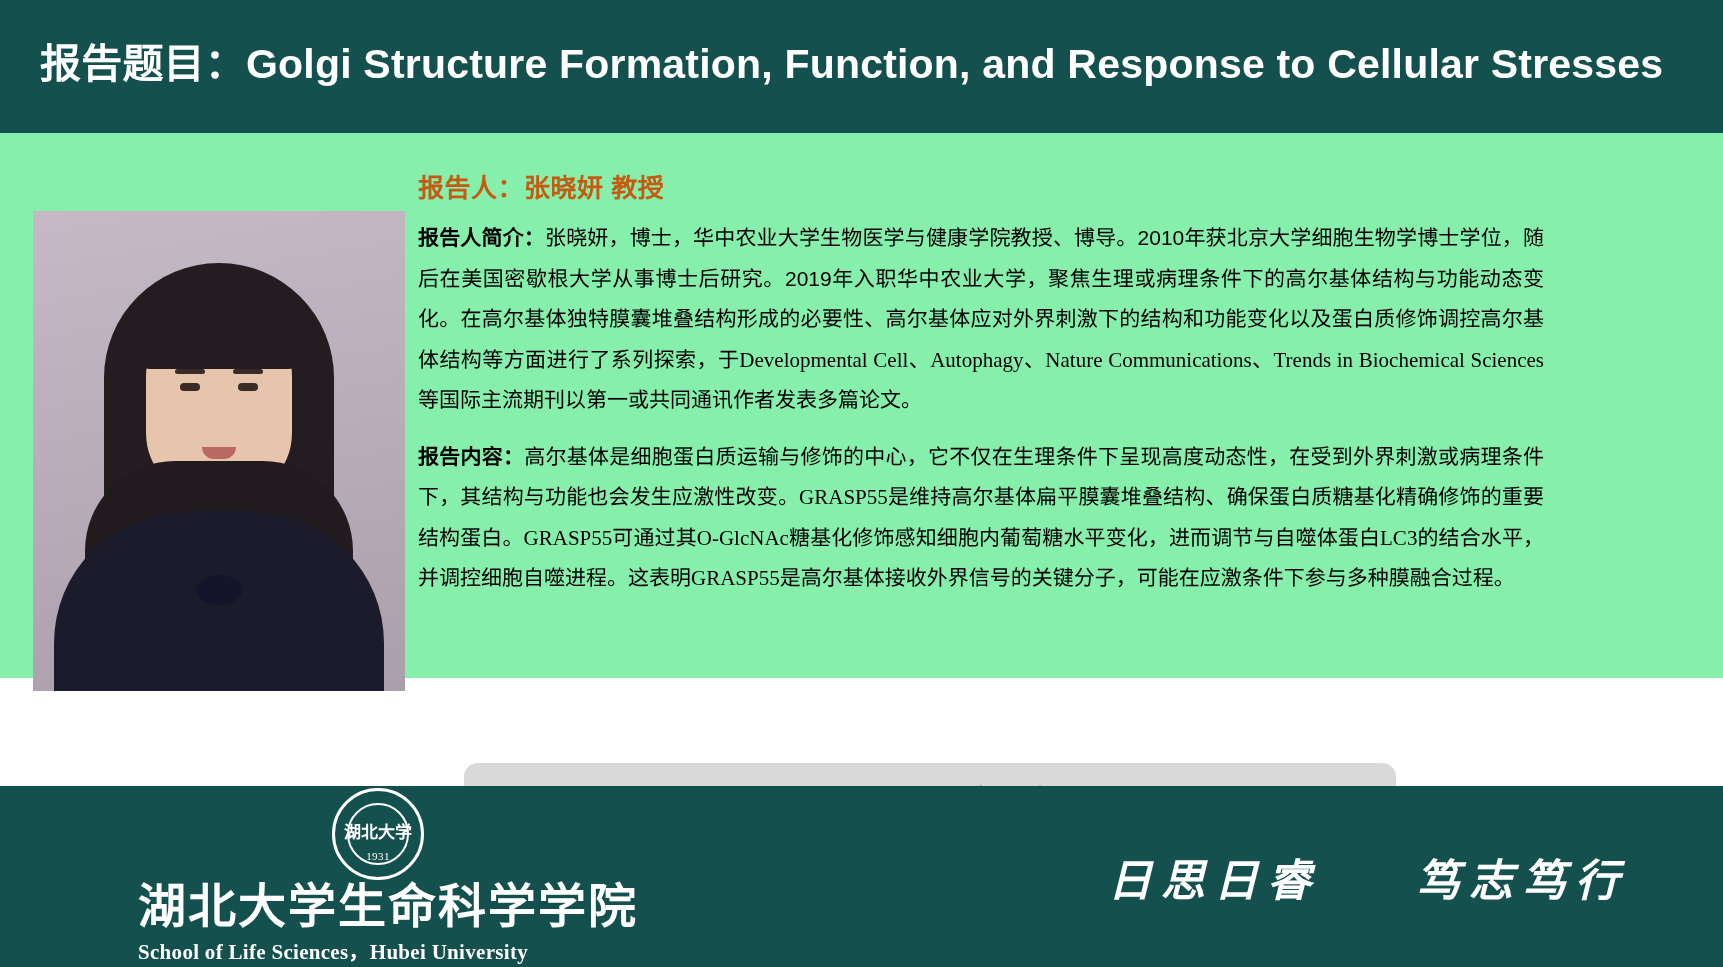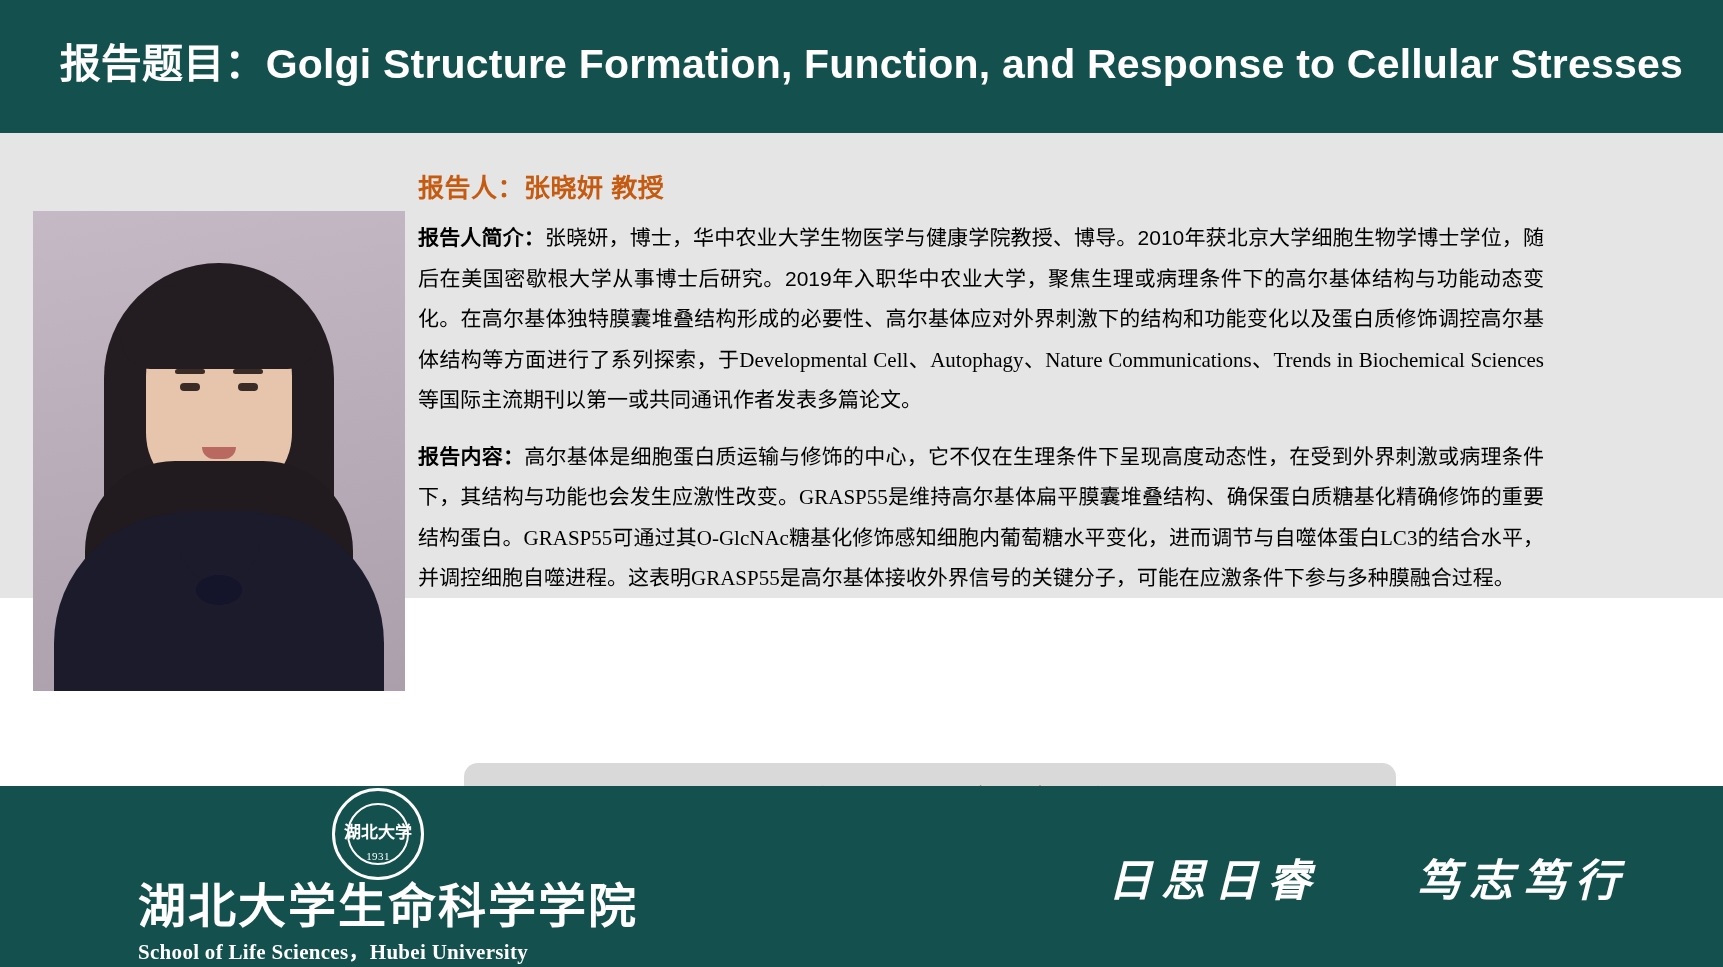--- a/index.html
+++ b/index.html
@@ -17,39 +17,39 @@
   }
 
   
   .header {
     background: #14514e;
     width: 100%;
     height: 133px;
     box-sizing: border-box;
     display: flex;
     align-items: center;
-    justify-content: flex-end;
+    justify-content: flex-start;
     padding: 6px 40px 10px 40px;
   }
   .header-title {
     color: #ffffff;
     font-size: 41px;
     font-weight: bold;
     line-height: 1.30;
     text-align: center;
     letter-spacing: 0.2px;
     max-width: 1640px;
   }
 
   
   .content {
     position: relative;
     width: 100%;
-    height: 465px;
-    background: #e5e5e5;
+    height: 545px;
+    background: #86efac;
   }
 
   .portrait-wrap {
     position: absolute;
     left: 33px;
     top: 78px;
     width: 372px;
     height: 480px;
   }
   .portrait {

